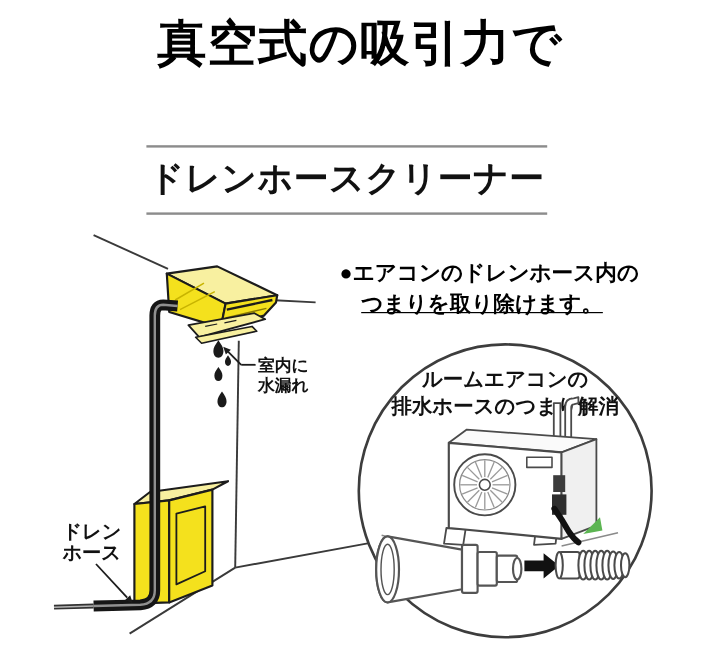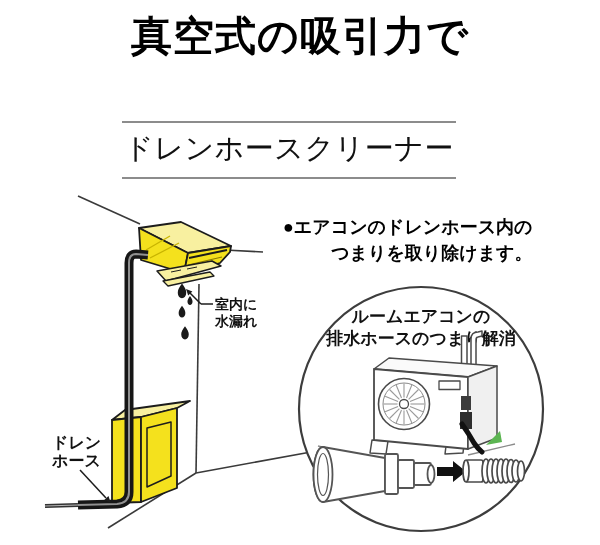--- a/index.html
+++ b/index.html
@@ -4,25 +4,25 @@
 <style>
   html,body{margin:0;padding:0;background:#fff;}
   body{width:600px;height:545px;overflow:hidden;
        font-family:"Liberation Sans","DejaVu Sans",sans-serif;}
   .page{position:relative;width:600px;height:545px;background:#fff;}
   .title{position:absolute;top:15px;left:0;width:600px;text-align:center;
          font-weight:900;font-size:41px;line-height:43px;color:#000;letter-spacing:1px;}
   .subtitle-box{position:absolute;left:122px;top:121px;width:334px;
          border-top:2px solid var(--rule-gray,#8c8c8c);
          border-bottom:2px solid var(--rule-gray,#8c8c8c);
-         text-align:center;font-size:29px;font-weight:normal;color:#111;
+         text-align:center;font-size:29px;font-weight:bold;color:#111;
          padding:6px 0 8px 0;letter-spacing:0.5px;}
   .desc{position:absolute;left:283px;top:214px;font-size:18px;font-weight:bold;
-        line-height:26px;color:#000;text-align:right;}
-  .desc .indent{padding-left:18px;}
+        line-height:26px;color:#000;}
+  .desc .indent{padding-left:18px;text-decoration:underline;}
   svg{position:absolute;left:0;top:0;}
   svg text{font-family:"Liberation Sans","DejaVu Sans",sans-serif;font-weight:bold;fill:#111;}
 </style>
 </head>
 <body>
 
 <div class="page">
 
   <div class="title">
     <div>真空式の吸引力で</div>

